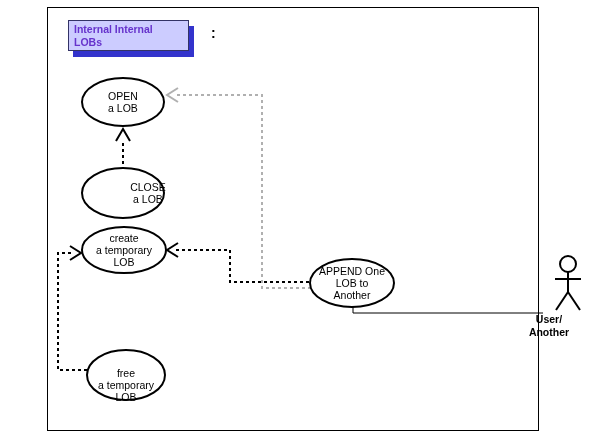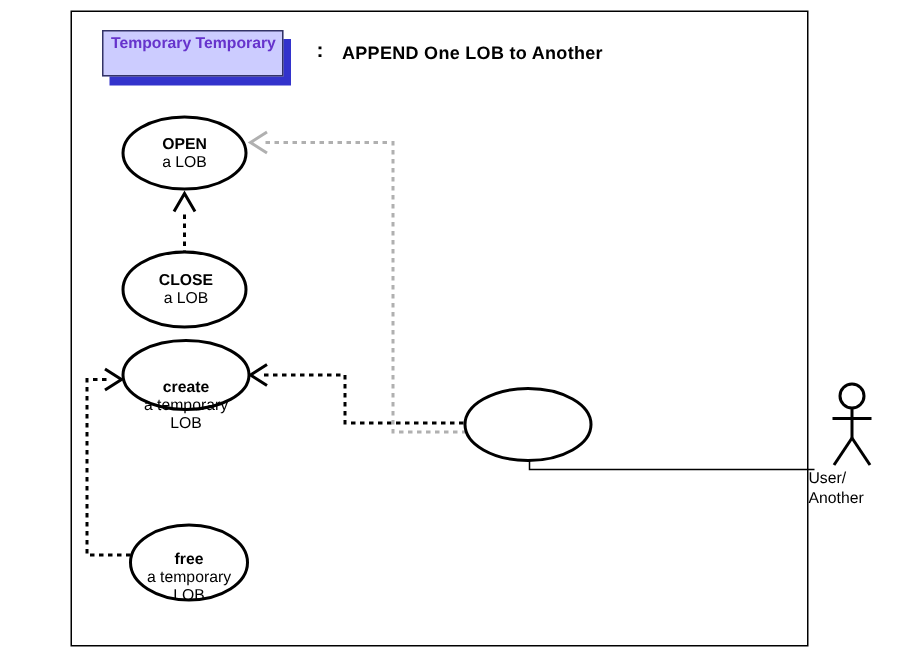--- a/index.html
+++ b/index.html
@@ -5,38 +5,38 @@
   html,body { margin:0; padding:0; background:#fff; }
   .canvas {
     position:relative; width:600px; height:437px; background:#ffffff;
     font-family:"Liberation Sans", sans-serif; overflow:hidden; color:#000;
   }
   svg.layer { position:absolute; left:0; top:0; width:600px; height:437px; }
   .label {
     position:absolute; text-align:center; font-size:10.5px; line-height:12px;
     color:#000; white-space:nowrap;
   }
-  .b { font-weight:bold; }
+  .b { font-weight:normal; }
   .tab {
     position:absolute; left:68px; top:20px; width:121px; height:31px;
     box-sizing:border-box; background:#ccccff; border:1px solid #333366;
     box-shadow:5px 6px 0 0 #3333cc;
     color:#6633cc; font-weight:bold; font-size:10.5px; line-height:13px;
     padding:2px 0 0 5px; white-space:nowrap;
   }
   .heading-sep {
     position:absolute; left:211px; top:25px; font-size:14px; font-weight:bold;
   }
   .heading {
     position:absolute; left:228px; top:28px; font-size:12px; font-weight:bold;
     white-space:nowrap; letter-spacing:0.2px;
   }
   .actor-label {
-    position:absolute; left:539px; top:313px; width:60px; text-align:left;
-    font-size:10.5px; font-weight:normal; line-height:13px;
+    position:absolute; left:519px; top:313px; width:60px; text-align:center;
+    font-size:10.5px; font-weight:bold; line-height:13px;
   }
 </style>
 </head>
 <body>
 
 <div class="canvas">
 
   <svg class="layer">
 
     <rect x="47.5" y="7.5" width="491" height="423" fill="none" stroke="#000000" stroke-width="1"></rect>
@@ -72,47 +72,52 @@
     <g stroke="#000000" fill="none" stroke-width="2">
       <circle cx="568" cy="264" r="8"></circle>
       <path d="M568,272 L568,292"></path>
       <path d="M555,279 L581,279"></path>
       <path d="M568,292 L556,310"></path>
       <path d="M568,292 L580,310"></path>
     </g>
   </svg>
 
   <div class="tab">
-    <div>Temporary Temporary</div>
+    <div>Internal Internal</div>
+    <div>LOBs</div>
   </div>
 
   <div class="heading-sep">:</div>
-  <div class="heading">APPEND One LOB to Another</div>
 
   <div class="label" style="left:82px; top:90px; width:82px;">
     <div class="b">OPEN</div>
     <div>a LOB</div>
   </div>
 
-  <div class="label" style="left:72px; top:181px; width:104px;">
+  <div class="label" style="left:96px; top:181px; width:104px;">
     <div class="b">CLOSE</div>
     <div>a LOB</div>
   </div>
 
-  <div class="label" style="left:82px; top:232px; width:84px;margin-top:20px;">
+  <div class="label" style="left:82px; top:232px; width:84px;">
     <div class="b">create</div>
     <div>a temporary</div>
     <div>LOB</div>
   </div>
 
   <div class="label" style="left:87px; top:367px; width:78px;">
     <div class="b">free</div>
     <div>a temporary</div>
     <div>LOB</div>
   </div>
 
+  <div class="label" style="left:310px; top:265px; width:84px;">
+    <div><span class="b">APPEND</span><span> One</span></div>
+    <div>LOB to</div>
+    <div>Another</div>
+  </div>
 
   <div class="actor-label">
     <div>User/</div>
     <div>Another</div>
   </div>
 
 </div>
 
 </body></html>

